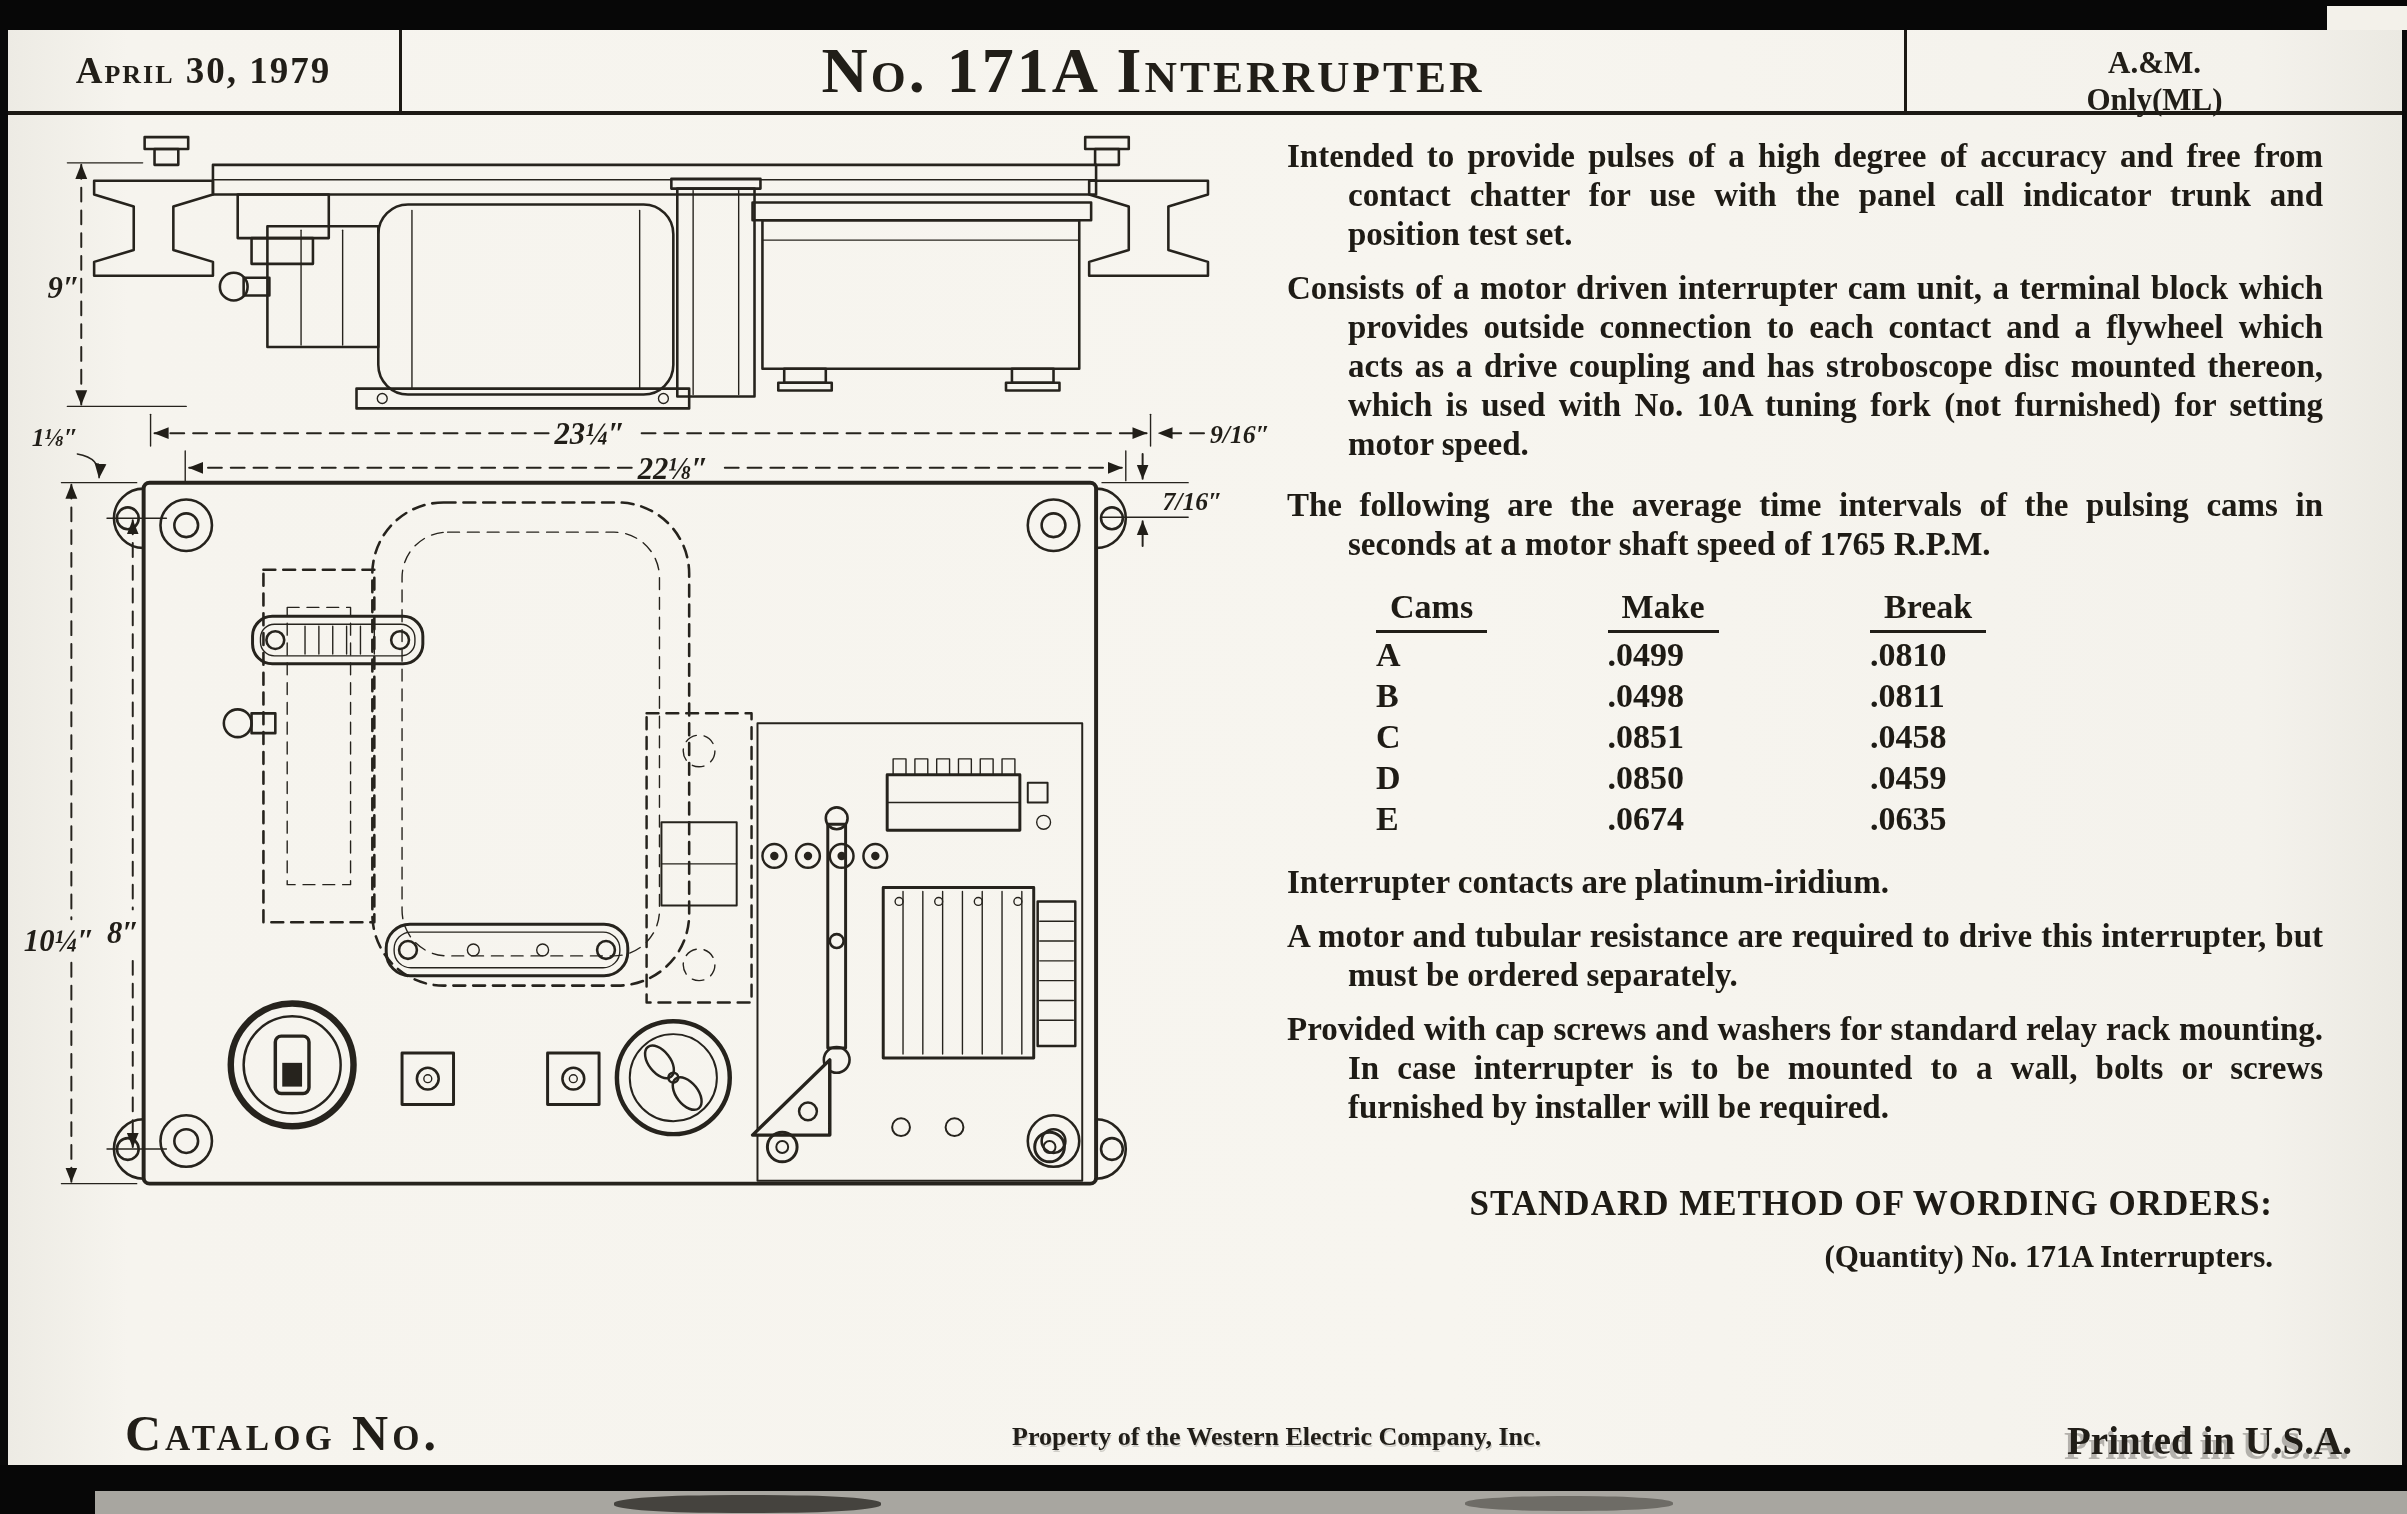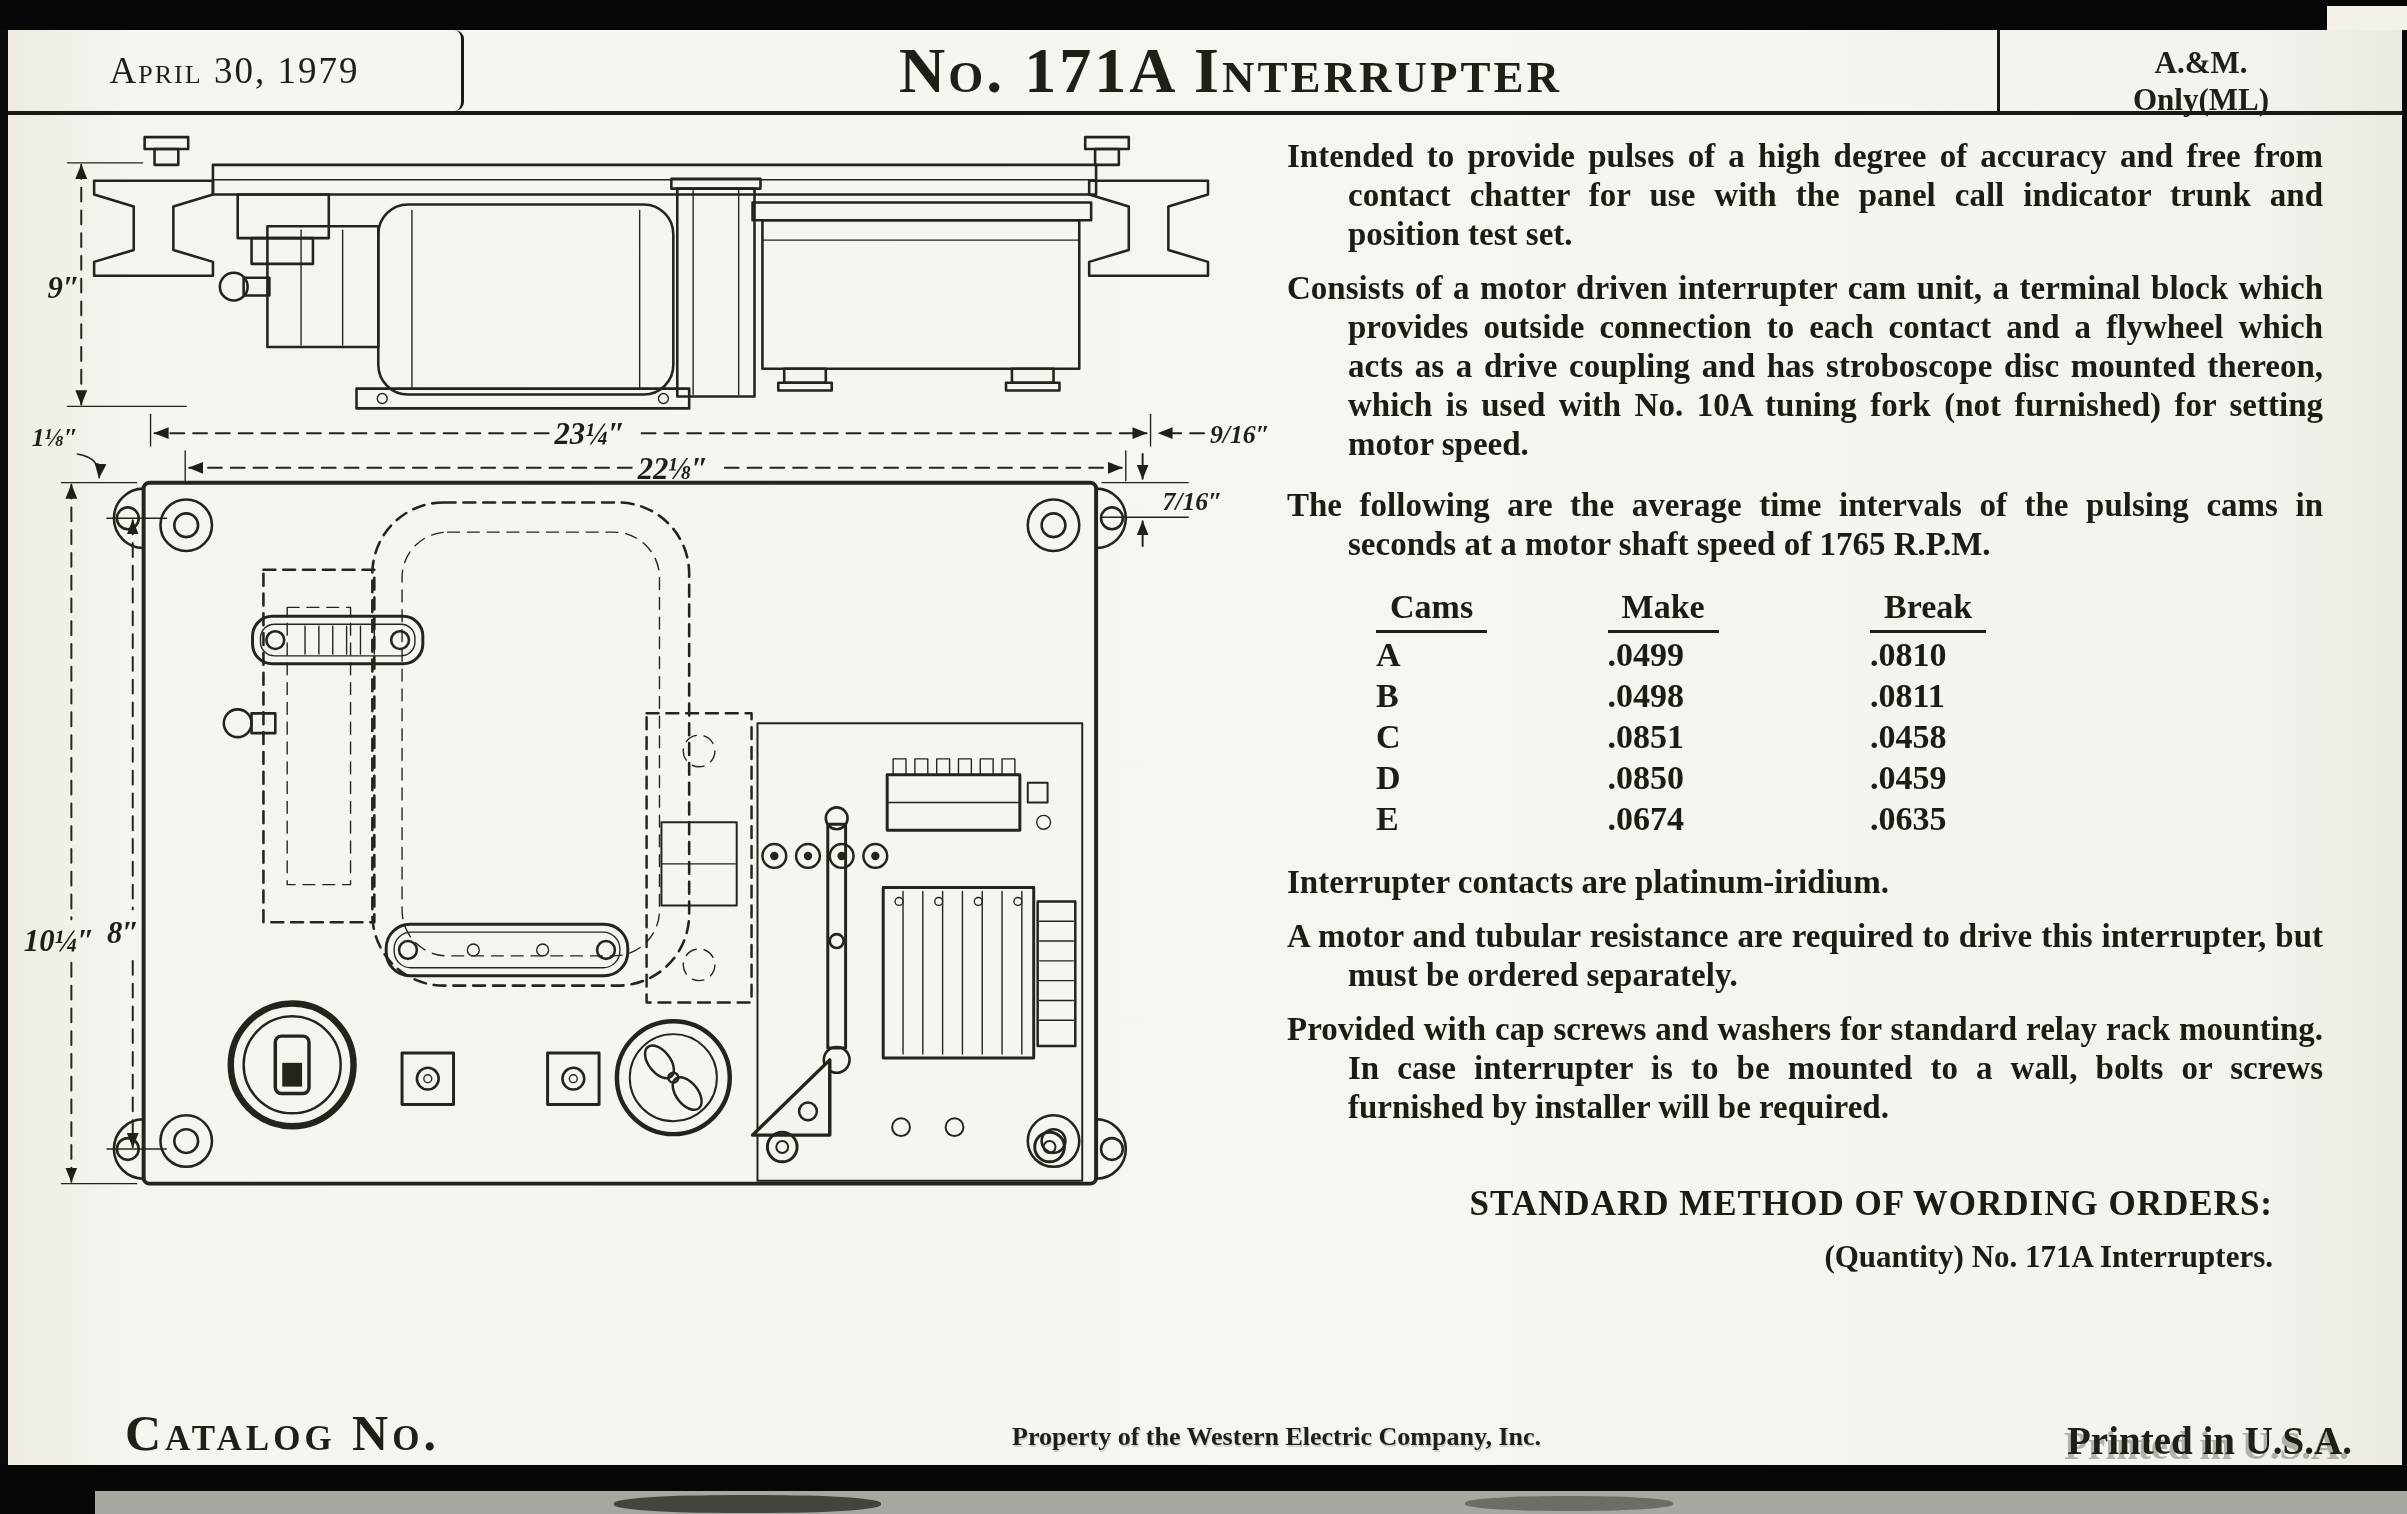--- a/index.html
+++ b/index.html
@@ -22,24 +22,24 @@
 
   
   .page {
     position:absolute; left:8px; top:30px; width:2394px; height:1436px;
     background:linear-gradient(90deg,#edebe4 0%, #f6f4ee 5%, #f7f5ef 60%, #f4f2ec 94%, #ebe9e2 100%);
   }
 
   
   .hdr { position:absolute; top:0; left:0; right:0; height:85px; display:flex; border-bottom:4px solid #1c1914; }
   .h-cell { display:flex; align-items:center; justify-content:center; }
-  .h-date { width:456px; border-right:3px solid #1c1914; font-variant:small-caps; font-weight:400; font-size:37px; letter-spacing:2px;border-radius:9px; }
+  .h-date { width:394px; border-right:3px solid #1c1914; font-variant:small-caps; font-weight:700; font-size:37px; letter-spacing:2px; }
   .h-title { flex:1; border-right:3px solid #1c1914; }
   .h-title h1 { font-variant:small-caps; font-weight:700; font-size:64px; letter-spacing:3px; white-space:nowrap; }
-  .h-aud { width:402px; flex-direction:column; font-weight:700; font-size:31px; line-height:37px;margin-top:20px; }
+  .h-aud { width:495px; flex-direction:column; font-weight:700; font-size:31px; line-height:37px;margin-top:20px; }
 
   
   .drawing { position:absolute; left:0; top:0; width:2394px; height:1436px; pointer-events:none; }
   .ln { stroke:#26231d; fill:none; stroke-width:2.6; stroke-linejoin:round; stroke-linecap:round; }
   .thin { stroke-width:1.4; }
   .dash { stroke-dasharray:12 8; }
   .dimln { stroke-dasharray:14 9; stroke-width:2; }
   .dim { font-family:"Liberation Serif", serif; font-style:italic; font-weight:700; font-size:31px;
          fill:#211e18; stroke:none; }
   .dim.sm { font-size:26px; }

